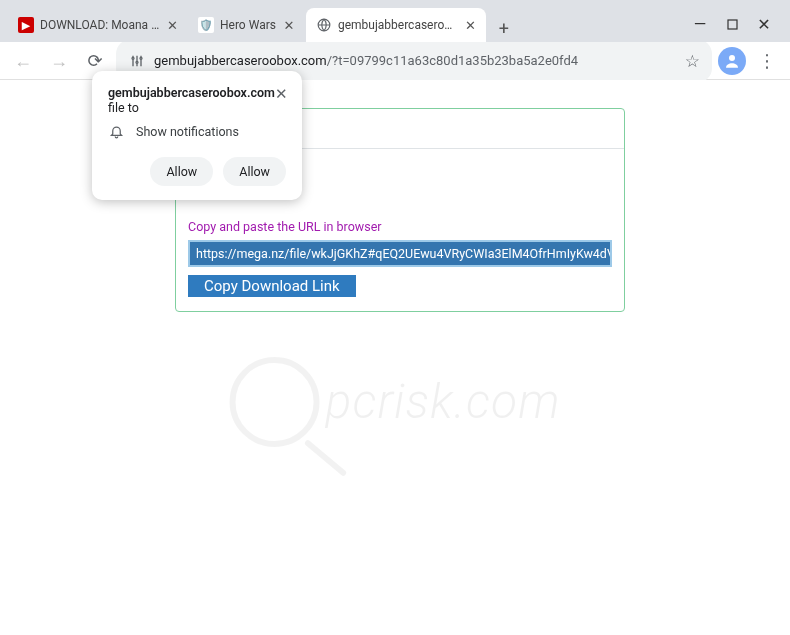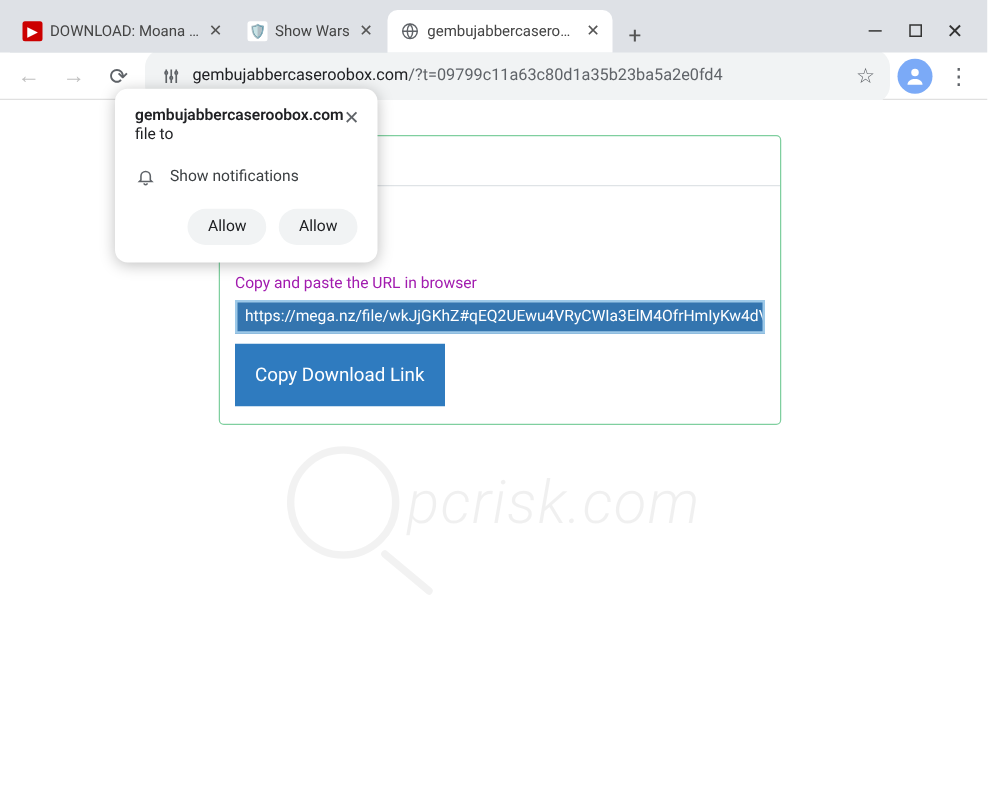--- a/index.html
+++ b/index.html
@@ -29,49 +29,49 @@
     .avatar { width: 28px; height: 28px; border-radius: 50%; background: #7baaf7; display:flex; align-items:center; justify-content:center; color:#fff; font-size:13px; }
     .menu-btn { width: 30px; height: 30px; display:flex; align-items:center; justify-content:center; color: #5f6368; font-size:18px; }
     
     .viewport { position: relative; height: calc(635px - 80px); background: #fff; }
     
     .page-card { position: absolute; left: 175px; top: 28px; width: 450px; border: 1px solid #7fcf9f; border-radius: 4px; background: #fff; }
     .card-head { height: 40px; border-bottom: 1px solid #dfe3e6; }
     .card-body { padding: 70px 12px 14px 12px; }
     .card-hint { font-size: 12.5px; color: #a21caf; margin-bottom: 6px; }
     .url-box { background: #3475af; border: 2px solid #9dc9e8; color: #fff; font-size: 12.5px; padding: 4px 6px; white-space: nowrap; overflow: hidden; }
-    .copy-btn { margin-top: 8px; background: #2f7bbf; color: #fff; border: none; padding: 16px 16px; font-size: 15px; cursor: pointer; }
+    .copy-btn { margin-top: 8px; background: #2f7bbf; color: #fff; border: none; padding: 2px 16px; font-size: 15px; cursor: pointer; }
     
     .perm-popup { position: absolute; left: 92px; top: -9px; width: 210px; background: #fff; border-radius: 10px; box-shadow: 0 2px 12px rgba(0,0,0,0.25); padding: 14px 16px 14px 16px; z-index: 10; }
     .perm-head { display: flex; justify-content: space-between; align-items: flex-start; }
     .perm-title { font-size: 12.5px; color: #202124; }
     .perm-title b { font-weight: 600; }
     .perm-close { font-size: 15px; color: #5f6368; }
-    .perm-row { display: flex; align-items: center; gap: 12px; margin-top: 18px; font-size: 12.5px; color: #3c4043; }
+    .perm-row { display: flex; align-items: center; gap: 12px; margin-top: 8px; font-size: 12.5px; color: #3c4043; }
     .perm-bell { width: 16px; height: 16px; display:flex; align-items:center; justify-content:center; color:#5f6368; }
     .perm-actions { display: flex; gap: 10px; justify-content: flex-end; margin-top: 18px; }
     .perm-btn { background: #f1f3f4; border: none; border-radius: 16px; padding: 7px 16px; font-size: 12.5px; color: #202124; cursor: pointer; }
     
     .watermark { position: absolute; left: 50%; top: 58%; transform: translate(-50%,-50%); font-size: 48px; color: rgba(0,0,0,0.06); font-style: italic; font-weight: 300; letter-spacing: 1px; pointer-events: none; display:flex; align-items:center; gap: 6px; }
     .watermark .mag { width: 90px; height: 90px; border: 6px solid rgba(0,0,0,0.05); border-radius: 50%; position: relative; }
     .watermark .mag::after { content:""; position:absolute; width:52px; height:6px; background: rgba(0,0,0,0.05); bottom:-20px; right:-38px; transform: rotate(40deg); border-radius:3px; }
   </style>
 </head>
 <body>
 
 <div class="titlebar">
   <div class="tabs">
     <div class="tab">
       <span class="favicon yt">▶</span>
       <span class="tab-text">DOWNLOAD: Moana 2 (2024) M</span>
       <span class="tab-close">✕</span>
     </div>
     <div class="tab">
       <span class="favicon hw">🛡️</span>
-      <span class="tab-text">Show Wars</span>
+      <span class="tab-text">Hero Wars</span>
       <span class="tab-close">✕</span>
     </div>
     <div class="tab active">
       <span class="favicon globe">
         <svg width="14" height="14" viewBox="0 0 24 24" fill="none" stroke="#5f6368" stroke-width="2">
             <circle cx="12" cy="12" r="10"></circle>
             <path d="M2 12h20M12 2a15 15 0 010 20M12 2a15 15 0 000 20"></path>
           </svg>
       </span>
       <span class="tab-text">gembujabbercaseroobox.com/</span>

